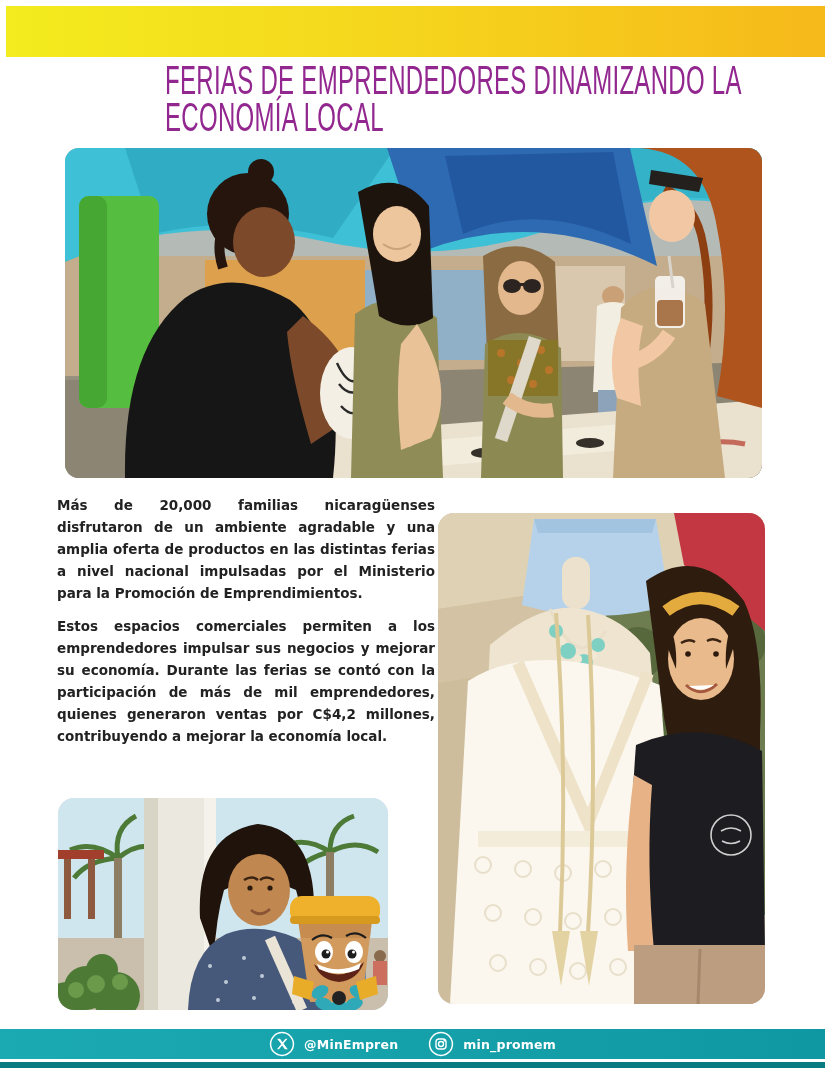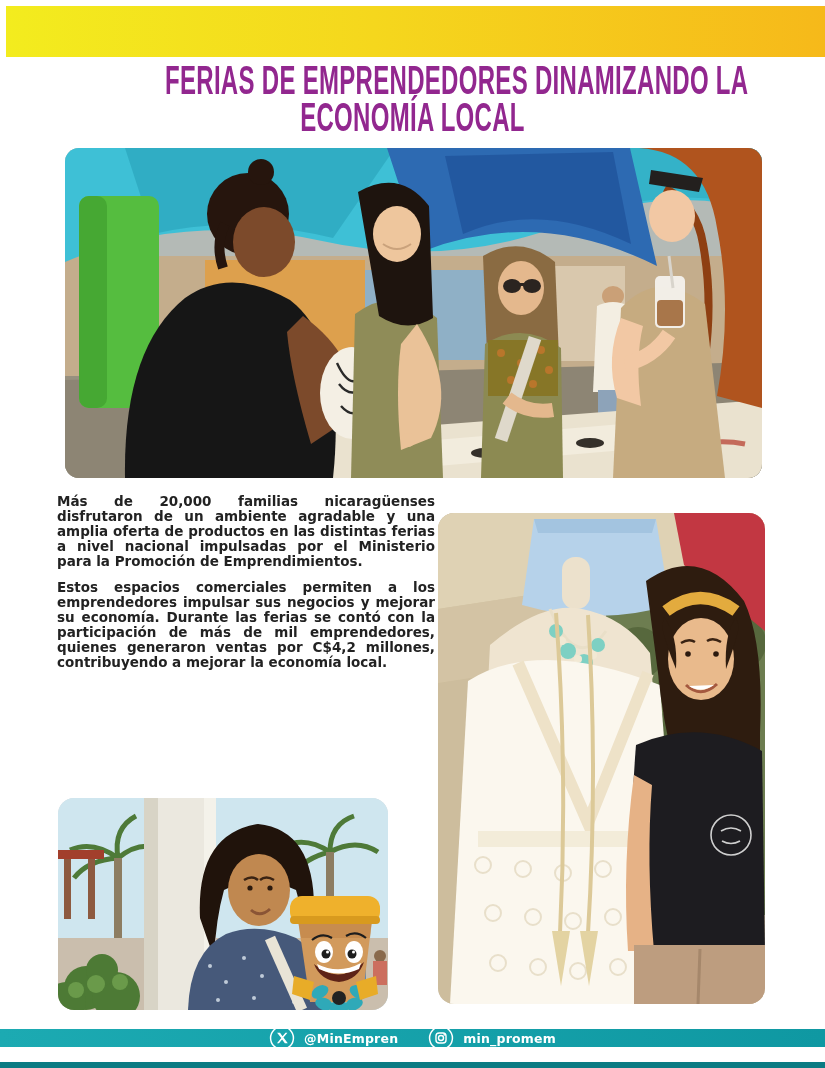--- a/index.html
+++ b/index.html
@@ -4,39 +4,39 @@
 <style>
   html,body{margin:0;padding:0;background:#ffffff;}
   .page{position:relative;width:825px;height:1068px;background:#ffffff;overflow:hidden;
         font-family:"DejaVu Sans","Liberation Sans",sans-serif;}
 
   
   .topbar{position:absolute;left:6px;top:6px;width:819px;height:51px;
           background:linear-gradient(90deg,#f3ec1e 0%,#f5d71d 45%,#f6b91a 100%);}
 
   
-  .title{position:absolute;top:62px;left:0;width:825px;margin:0;text-align:center;
-         color:#92278f;font-family:"Liberation Sans","DejaVu Sans",sans-serif;font-weight:700;}
+  .title{position:absolute;top:62px;left:0;width:825px;margin:0;
+         color:#92278f;font-family:"Liberation Sans","DejaVu Sans",sans-serif;font-weight:400;}
   .title .tl{display:block;font-size:40px;line-height:37px;white-space:nowrap;
              transform:scaleX(0.60);transform-origin:50% 50%;letter-spacing:0.5px;}
 
   
   .photo{position:absolute;overflow:hidden;background:#ddd;}
   .photo svg{display:block;width:100%;height:100%;}
   .main-photo{left:65px;top:148px;width:697px;height:330px;border-radius:14px;}
   .right-photo{left:438px;top:513px;width:327px;height:491px;border-radius:16px;}
   .left-photo{left:58px;top:798px;width:330px;height:212px;border-radius:16px;}
 
   
   .text-col{position:absolute;left:57px;top:494px;width:378px;color:#222222;
-            font-size:13.5px;line-height:15px;font-weight:700;text-align:justify;}
+            font-size:13.5px;line-height:22px;font-weight:700;text-align:justify;}
   .text-col p{margin:0 0 11px 0;}
 
   
-  .footerbar{position:absolute;left:0;top:1029px;width:825px;height:18px;
+  .footerbar{position:absolute;left:0;top:1029px;width:825px;height:30px;
              background:linear-gradient(90deg,#1caab2 0%,#0f98a2 100%);
              display:flex;align-items:center;justify-content:center;gap:30px;}
   .footer-item{display:flex;align-items:center;gap:9px;color:#ffffff;}
   .f-label{font-size:12.5px;font-weight:700;letter-spacing:0.2px;}
   .f-icon{display:block;width:26px;height:26px;}
   .f-icon svg{display:block;width:26px;height:26px;}
   .footer-strip{position:absolute;left:0;top:1062px;width:825px;height:6px;background:#0b7b83;}
 </style>
 </head>
 <body>

